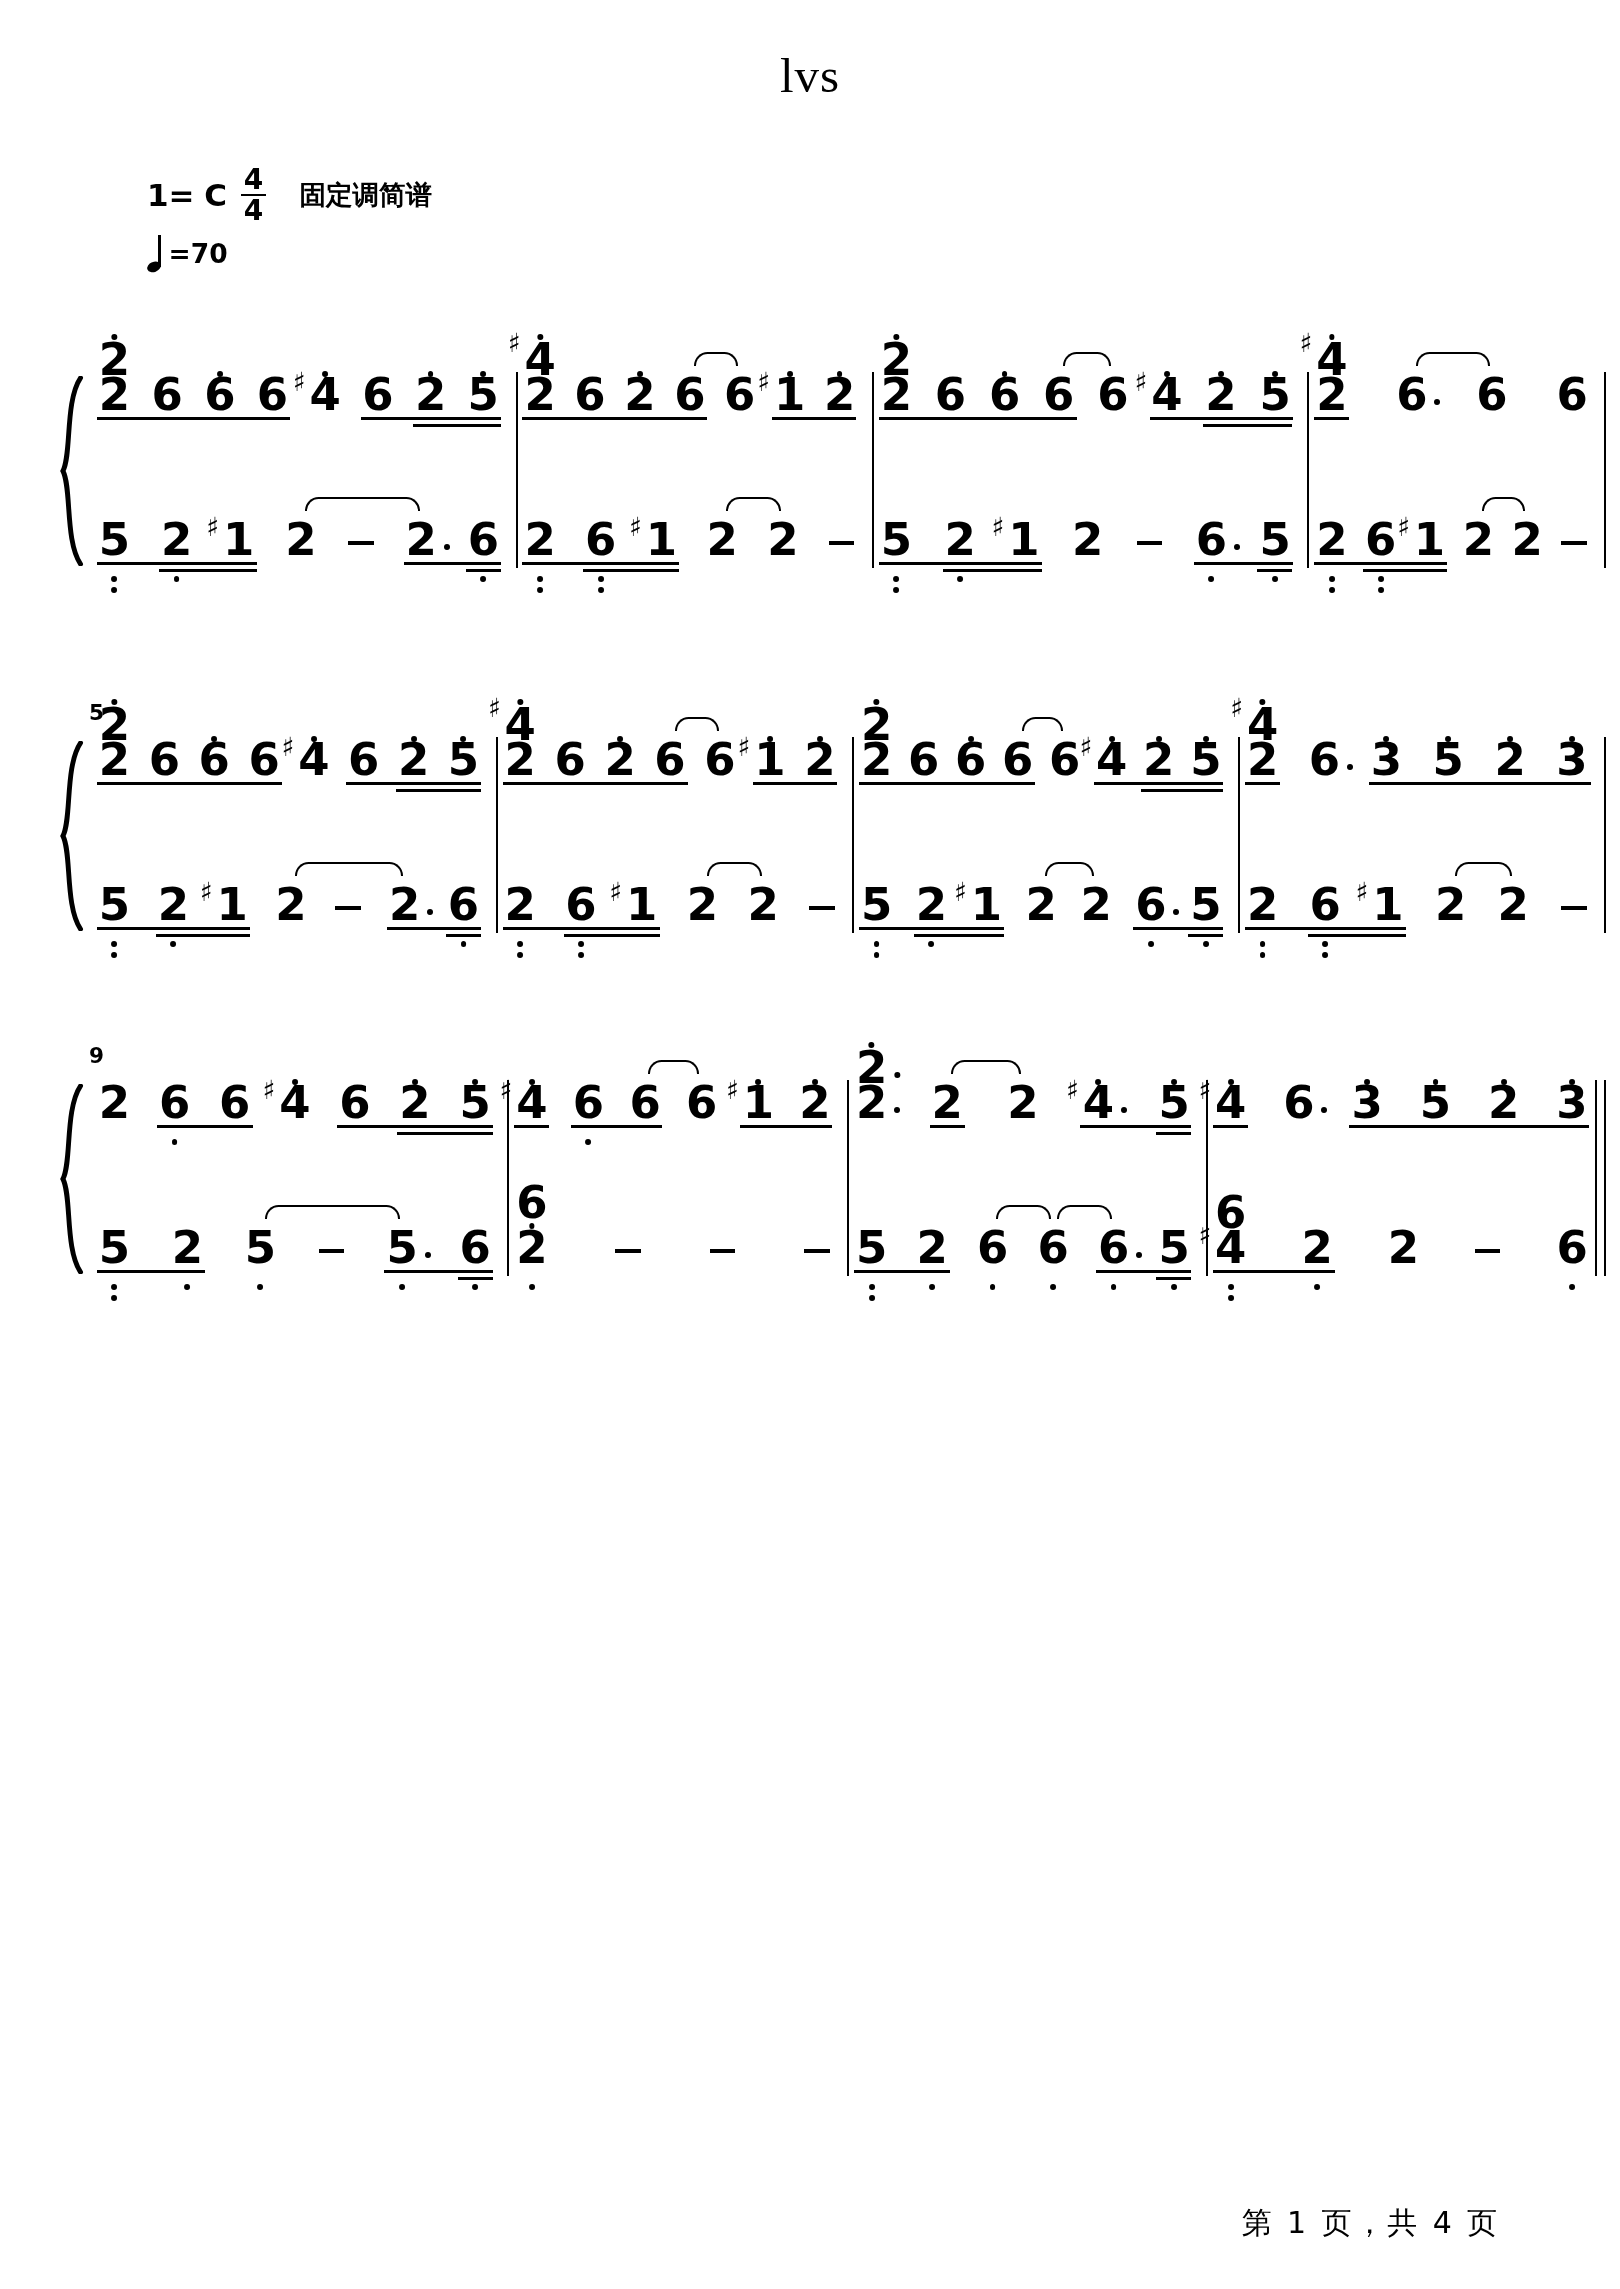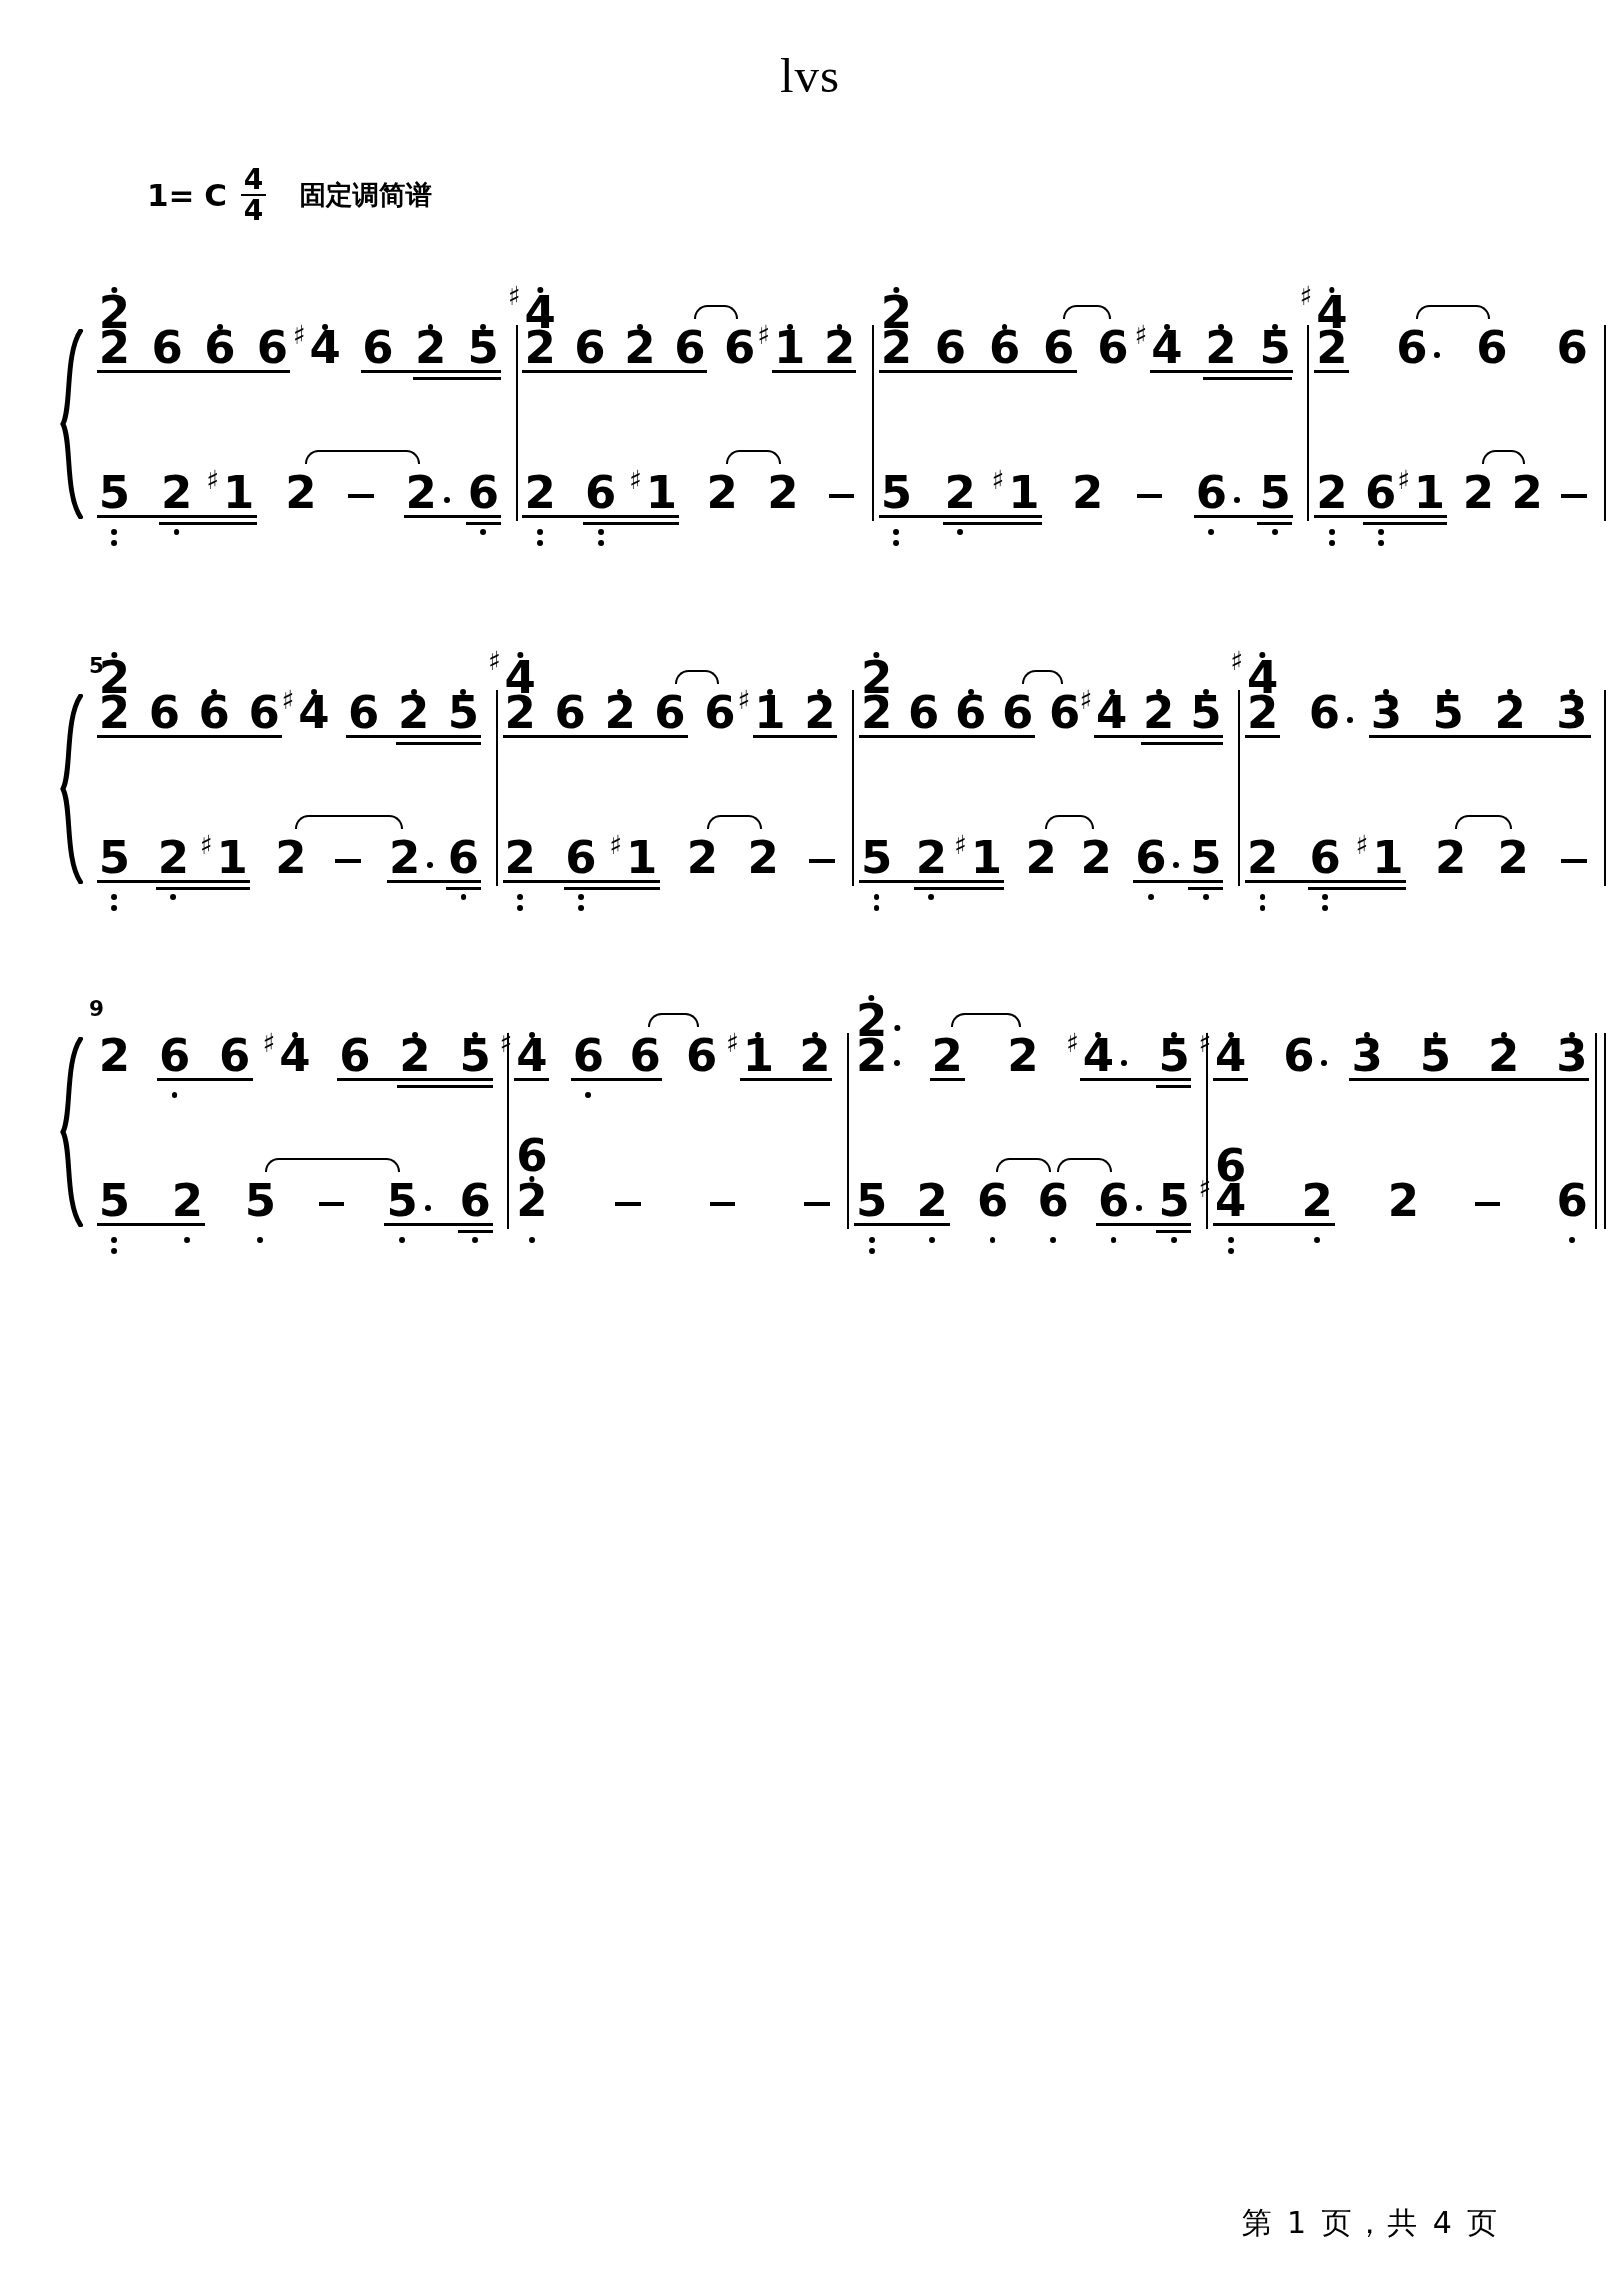--- a/index.html
+++ b/index.html
@@ -63,20 +63,27 @@
   <div class="keyline">
     <span class="kp">1=</span>
     <span class="kl">C</span>
     <span class="frac">
       <span class="num">4</span>
       <span class="den">4</span>
     </span>
     <span class="ks">固定调简谱</span>
   </div>
 
+  <div class="tempoline">
+    <span class="qnote">
+        <span class="nstem"></span>
+        <span class="nhead"></span>
+      </span>
+    <span class="tv">=70</span>
+  </div>
 
   <div id="score" class="score">
       <div class="system s1">
         <svg class="brace" viewBox="0 0 26 194">
           <path d="M23 2 C7 26 14 80 5 97 C14 114 7 168 23 192" fill="none" stroke="#000" stroke-width="5" stroke-linecap="round"></path>
         </svg>
         <div class="mrow">
           <div class="measure" style="flex-grow: 43;">
             <div class="trow vt">
               <div class="tok">

